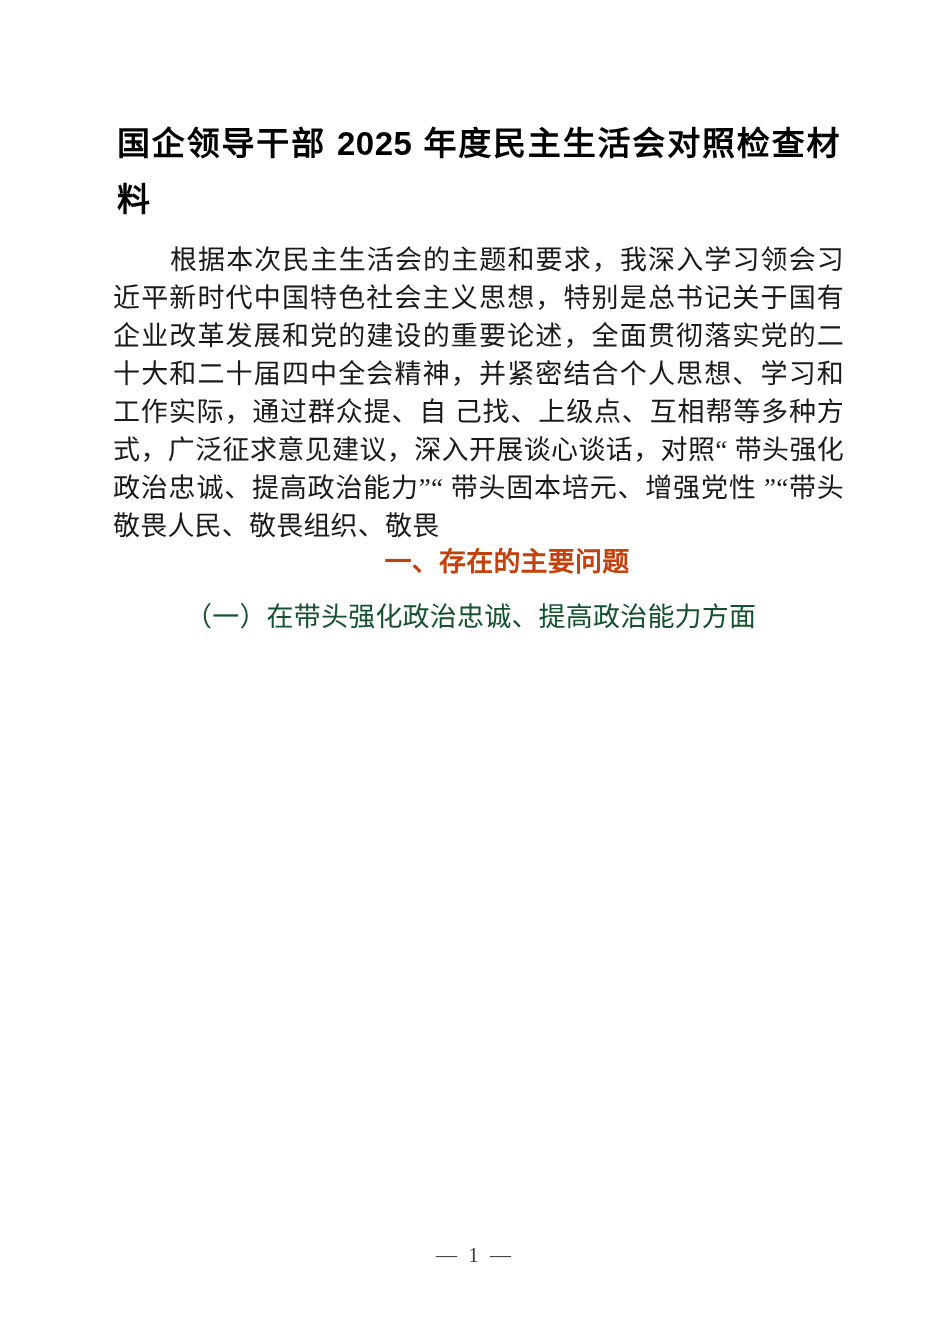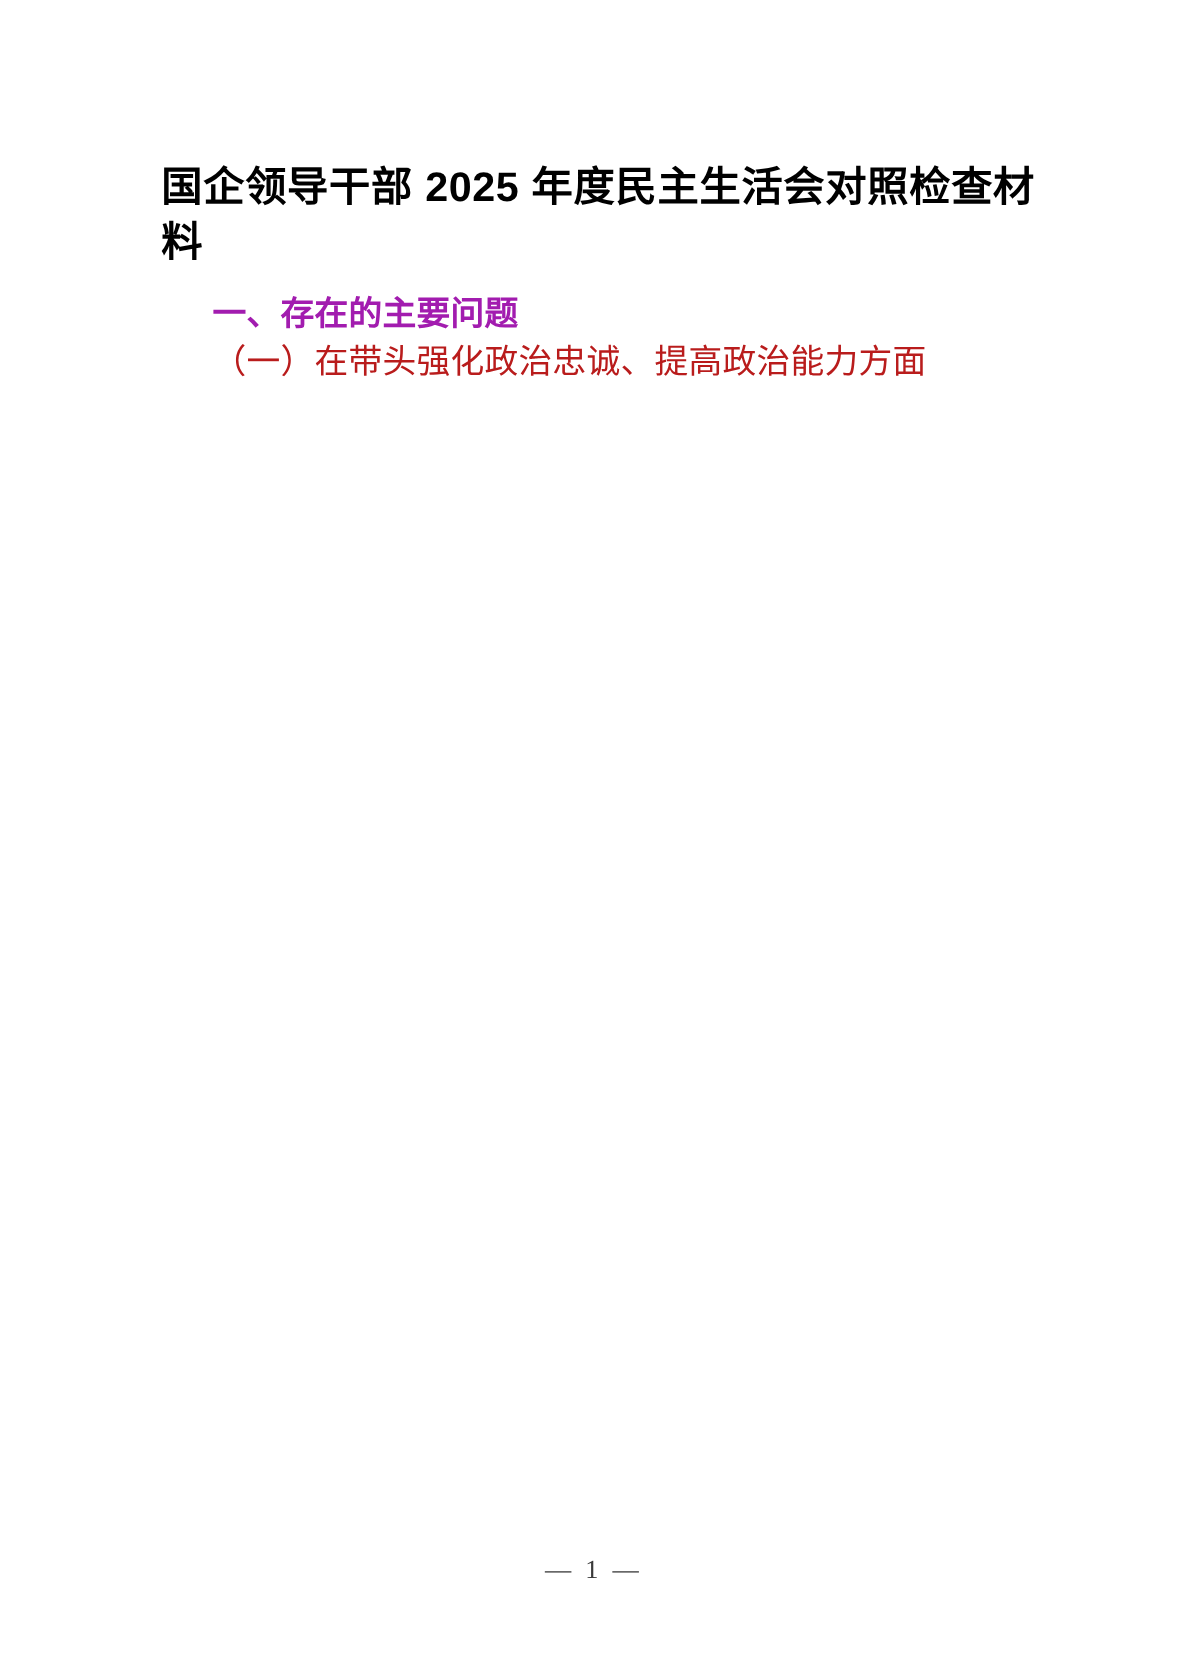--- a/index.html
+++ b/index.html
@@ -24,24 +24,24 @@
     left: 113px;
     top: 0;
     width: 731px;
   }
 
   
   .doc-title {
     font-family: "Liberation Sans", "DejaVu Sans", sans-serif;
     font-weight: 700;
     font-size: 33px;
-    line-height: 44px;
+    line-height: 56px;
     color: #000000;
     letter-spacing: 0.5px;
-    margin: 16px;
+    margin: 4px;
     padding-top: 112px;
     text-align: justify;
     text-justify: inter-character;
   }
 
   
   .para {
     font-family: "Liberation Serif", "DejaVu Serif", serif;
     font-size: 27px;
     line-height: 38px;
@@ -56,38 +56,39 @@
   .para.no-indent {
     text-indent: 0;
   }
 
   .para.first {
     margin-top: 13px;
   }
 
   
   .h1-cn {
-    font-family: Liberation Sans, sans-serif;
+    font-family: Liberation Mono, monospace;
     font-weight: 700;
     font-size: 27px;
     line-height: 38px;
-    color: #a21caf;
+    color: #c2410c;
     margin: 0;
     text-indent: 57px;
     letter-spacing: 0.2px;
+    text-align: center;
   }
 
   
   .h2-cn {
     font-family: "Liberation Serif", "DejaVu Serif", serif;
     font-weight: 400;
     font-size: 27px;
     line-height: 38px;
-    color: #b91c1c;
-    margin: 0;
+    color: #14532d;
+    margin: 15px;
     text-indent: 57px;
     letter-spacing: 0.2px;
   }
 
   
   .page-footer {
     position: absolute;
     left: 0;
     right: 0;
     top: 1243px;
@@ -100,20 +101,21 @@
 </style>
 </head>
 <body>
 
 <div class="page">
 
   <div class="content">
 
     <h1 class="doc-title">国企领导干部 2025 年度民主生活会对照检查材料</h1>
 
+    <p class="para first">根据本次民主生活会的主题和要求，我深入学习领会习近平新时代中国特色社会主义思想，特别是总书记关于国有企业改革发展和党的建设的重要论述，全面贯彻落实党的二十大和二十届四中全会精神，并紧密结合个人思想、学习和工作实际，通过群众提、自 己找、上级点、互相帮等多种方式，广泛征求意见建议，深入开展谈心谈话，对照“ 带头强化政治忠诚、提高政治能力”“ 带头固本培元、增强党性 ”“带头敬畏人民、敬畏组织、敬畏</p>
 
 
     <h2 class="h1-cn">一、存在的主要问题</h2>
 
     <h3 class="h2-cn">（一）在带头强化政治忠诚、提高政治能力方面</h3>
 
 
   </div>
 
   <div class="page-footer">— 1 —</div>

